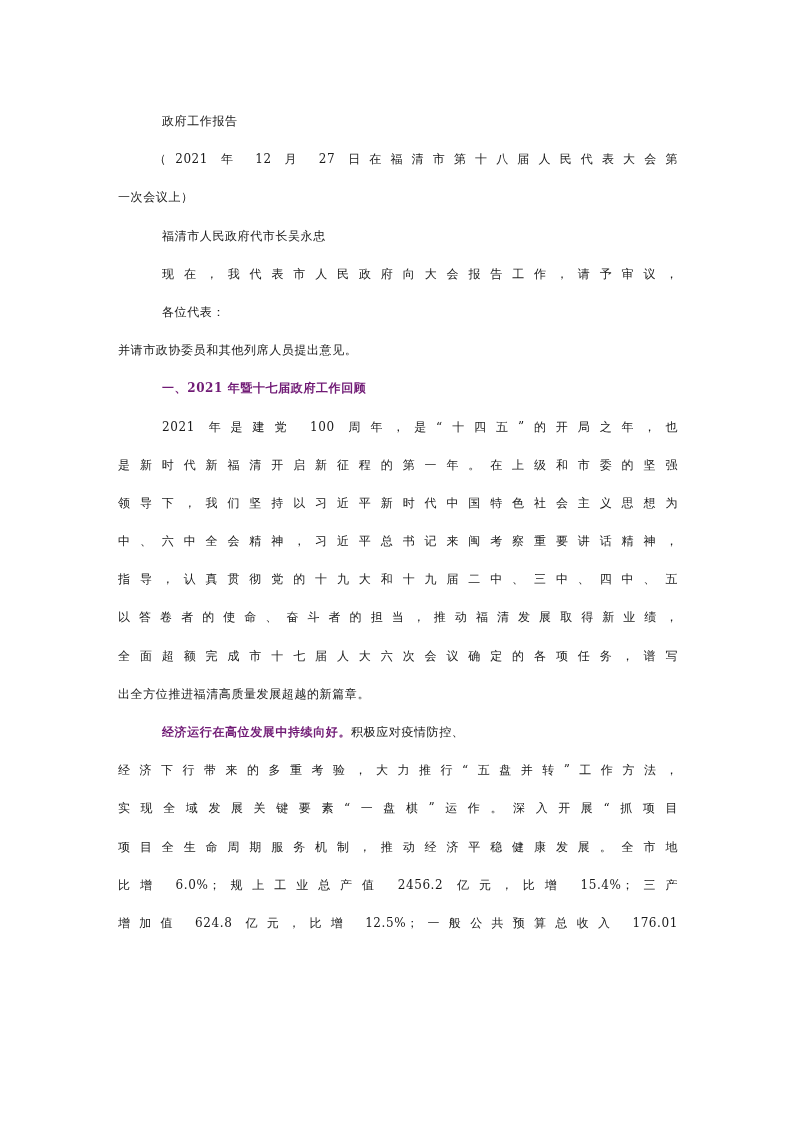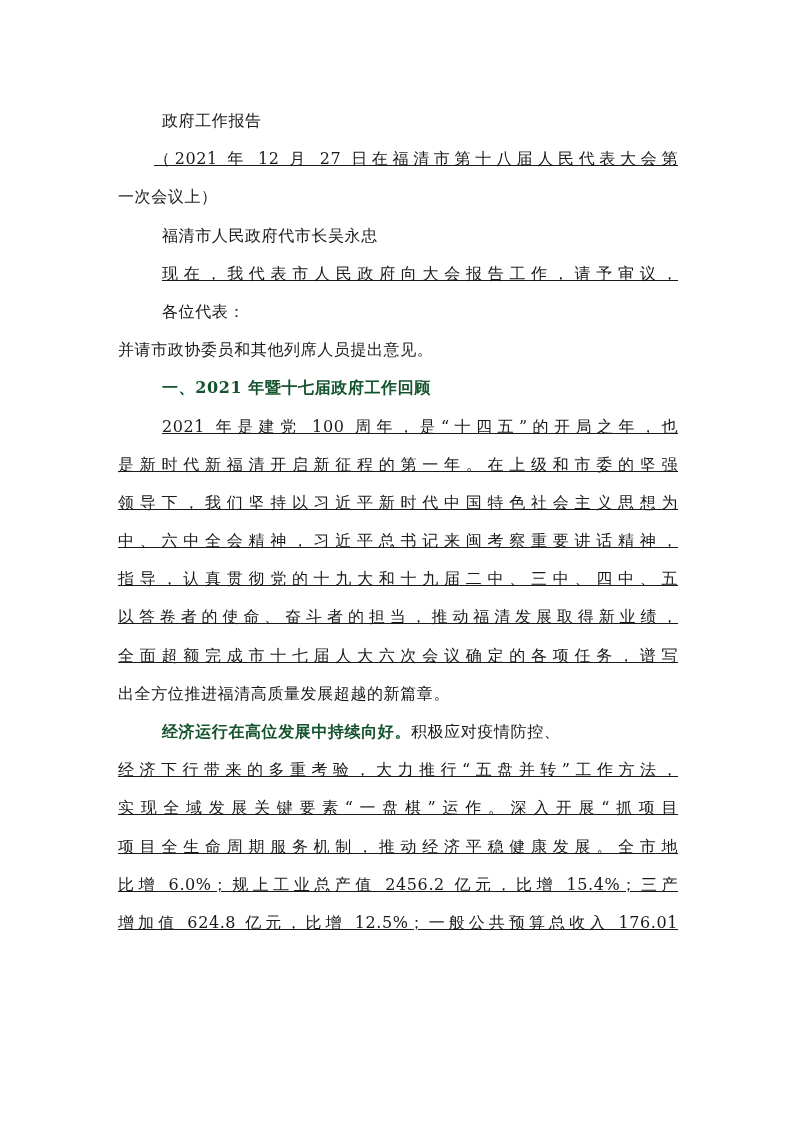--- a/index.html
+++ b/index.html
@@ -15,41 +15,40 @@
       font-family: "DejaVu Serif", "Liberation Serif", serif;
       color: #1a1a1a;
     }
     .page {
       position: absolute;
       left: 118px;
       top: 102px;
       width: 560px;
     }
     .line {
-      font-size: 16px;
+      font-size: 12px;
       line-height: 38.2px;
       height: 38.2px;
       white-space: nowrap;
       letter-spacing: 0.6px;
     }
     .indent {
       padding-left: 44px;
     }
     .indent-sm {
       padding-left: 36px;
     }
     .justify {
       text-align: justify;
       text-align-last: justify;
       white-space: normal;
-      text-decoration: underline;
     }
     .bold {
       font-weight: bold;
-      color: #14532d;
+      color: #701a75;
     }
   </style>
 </head>
 <body>
 
 <div class="page">
   <div class="line indent">政府工作报告</div>
   <div class="line indent-sm justify">（2021 年 12 月 27 日在福清市第十八届人民代表大会第</div>
   <div class="line">一次会议上）</div>
   <div class="line indent">福清市人民政府代市长吴永忠</div>

